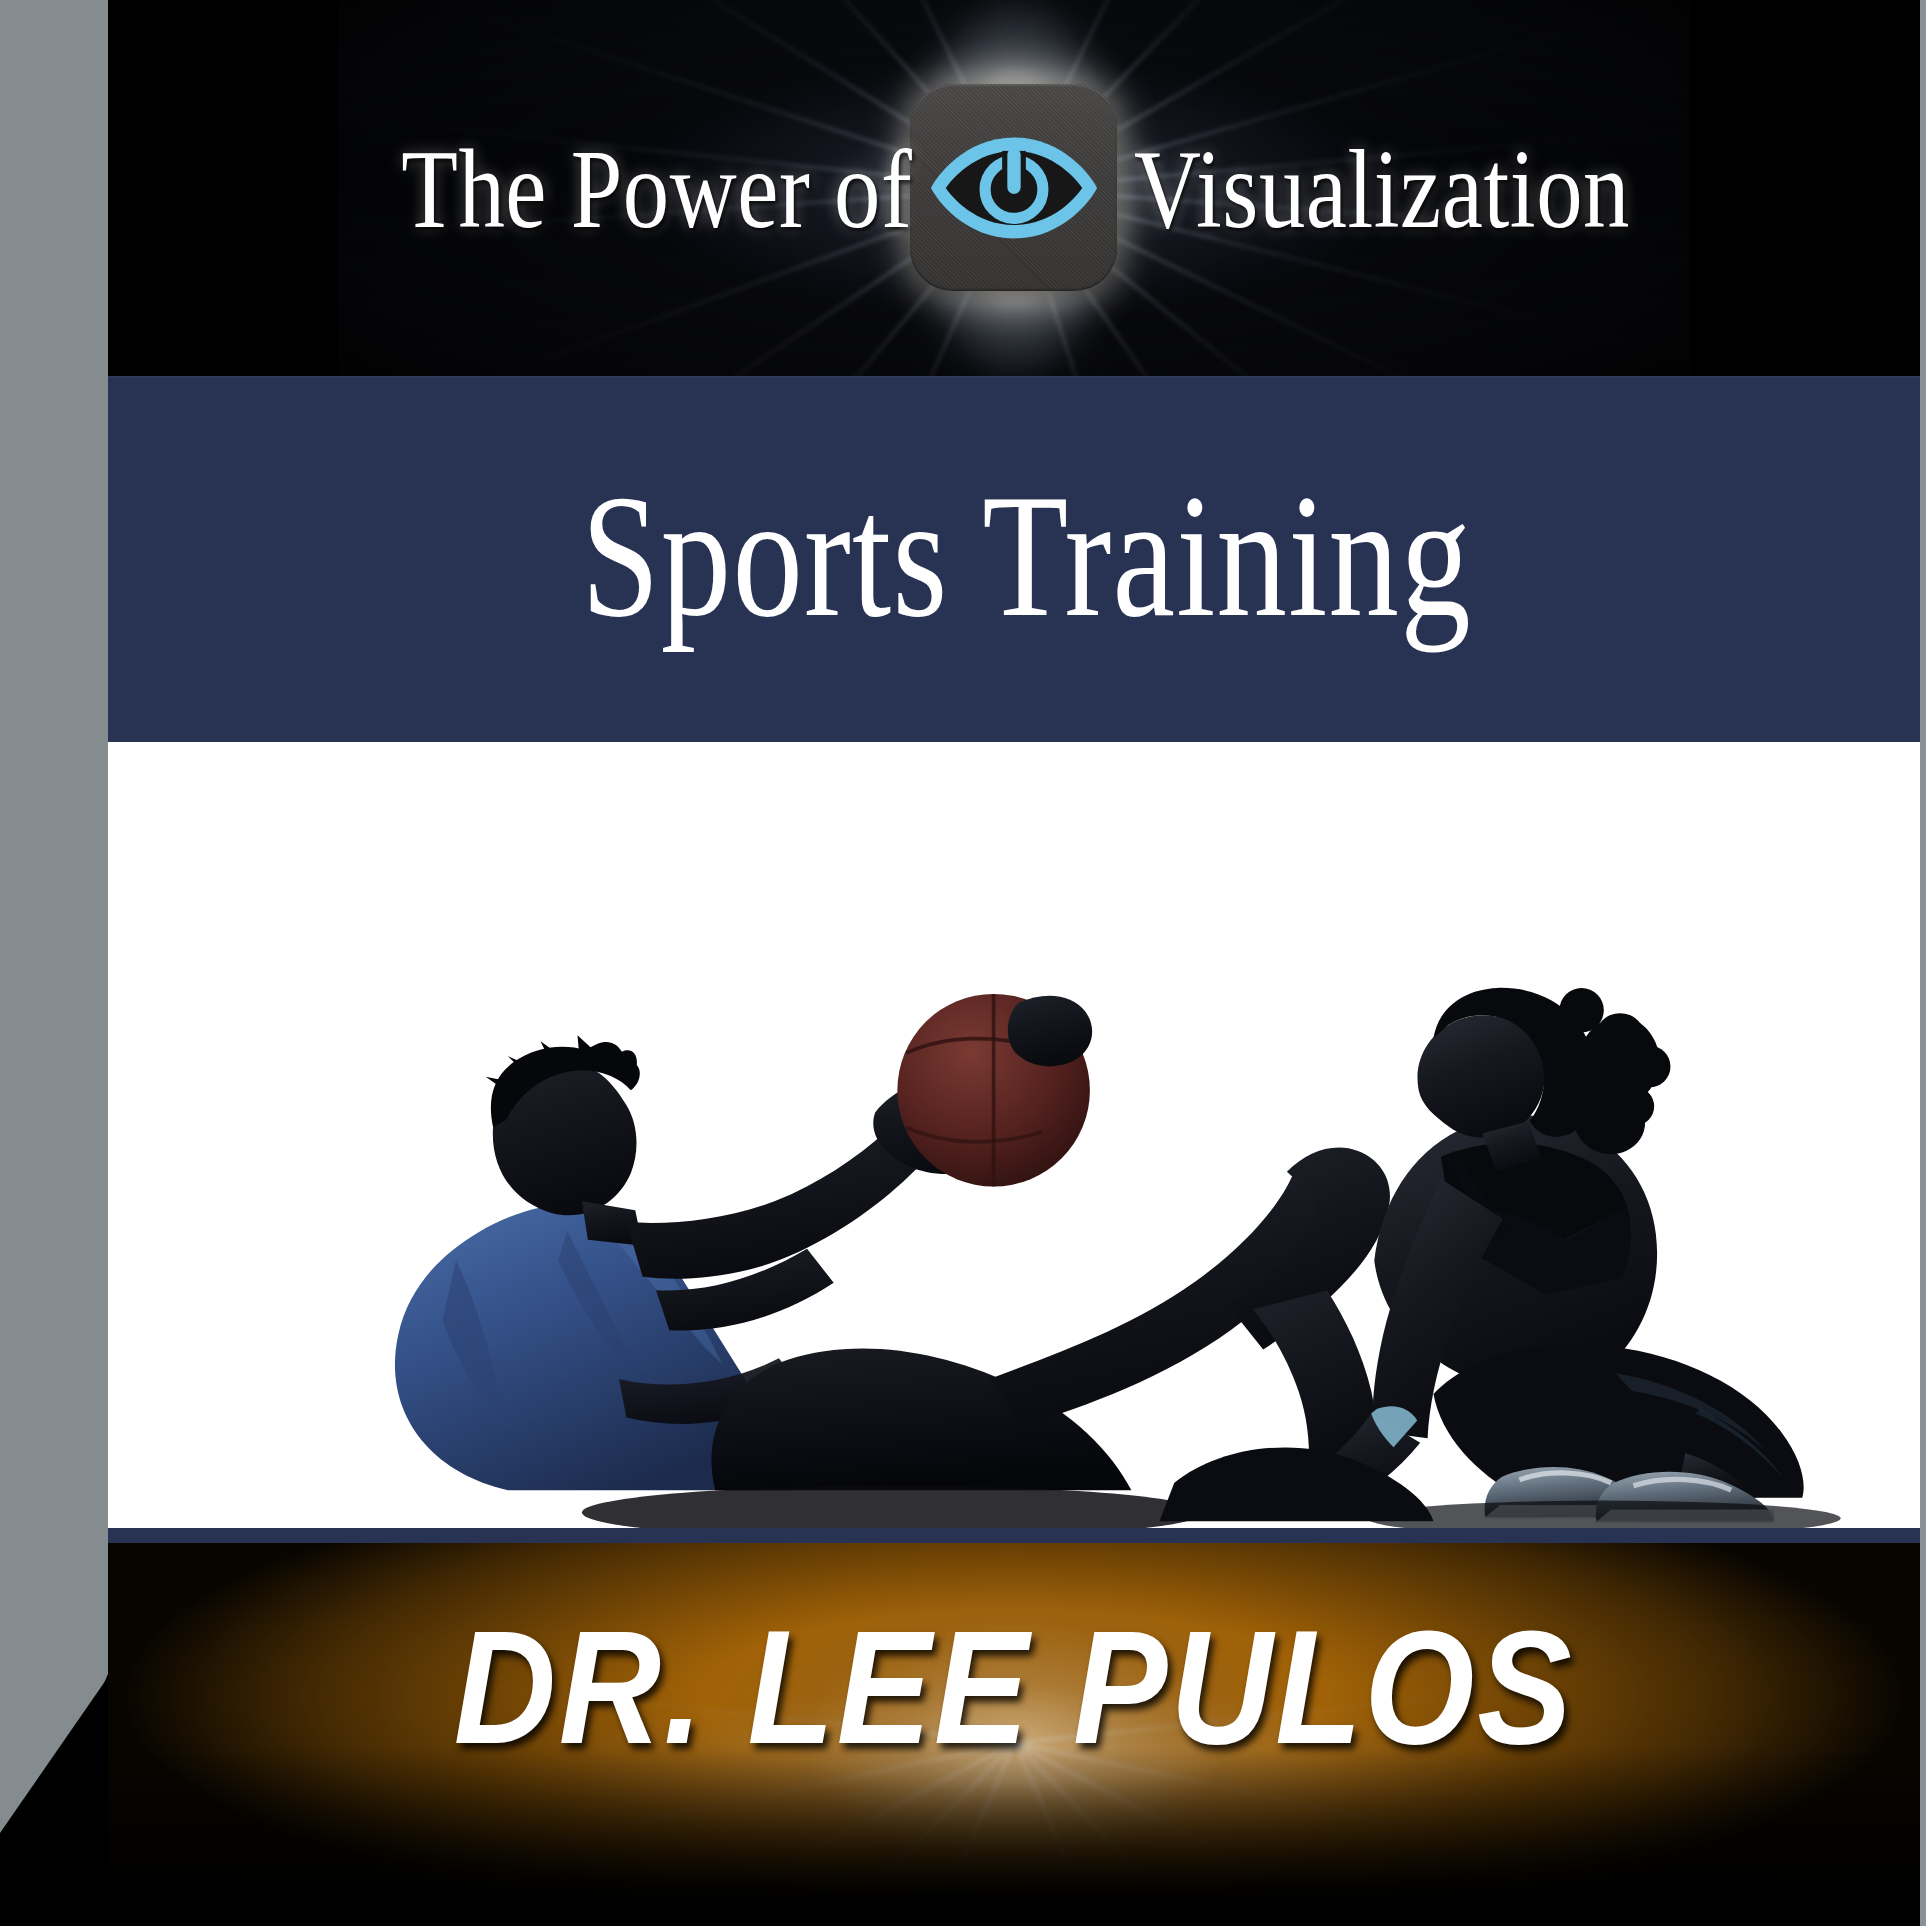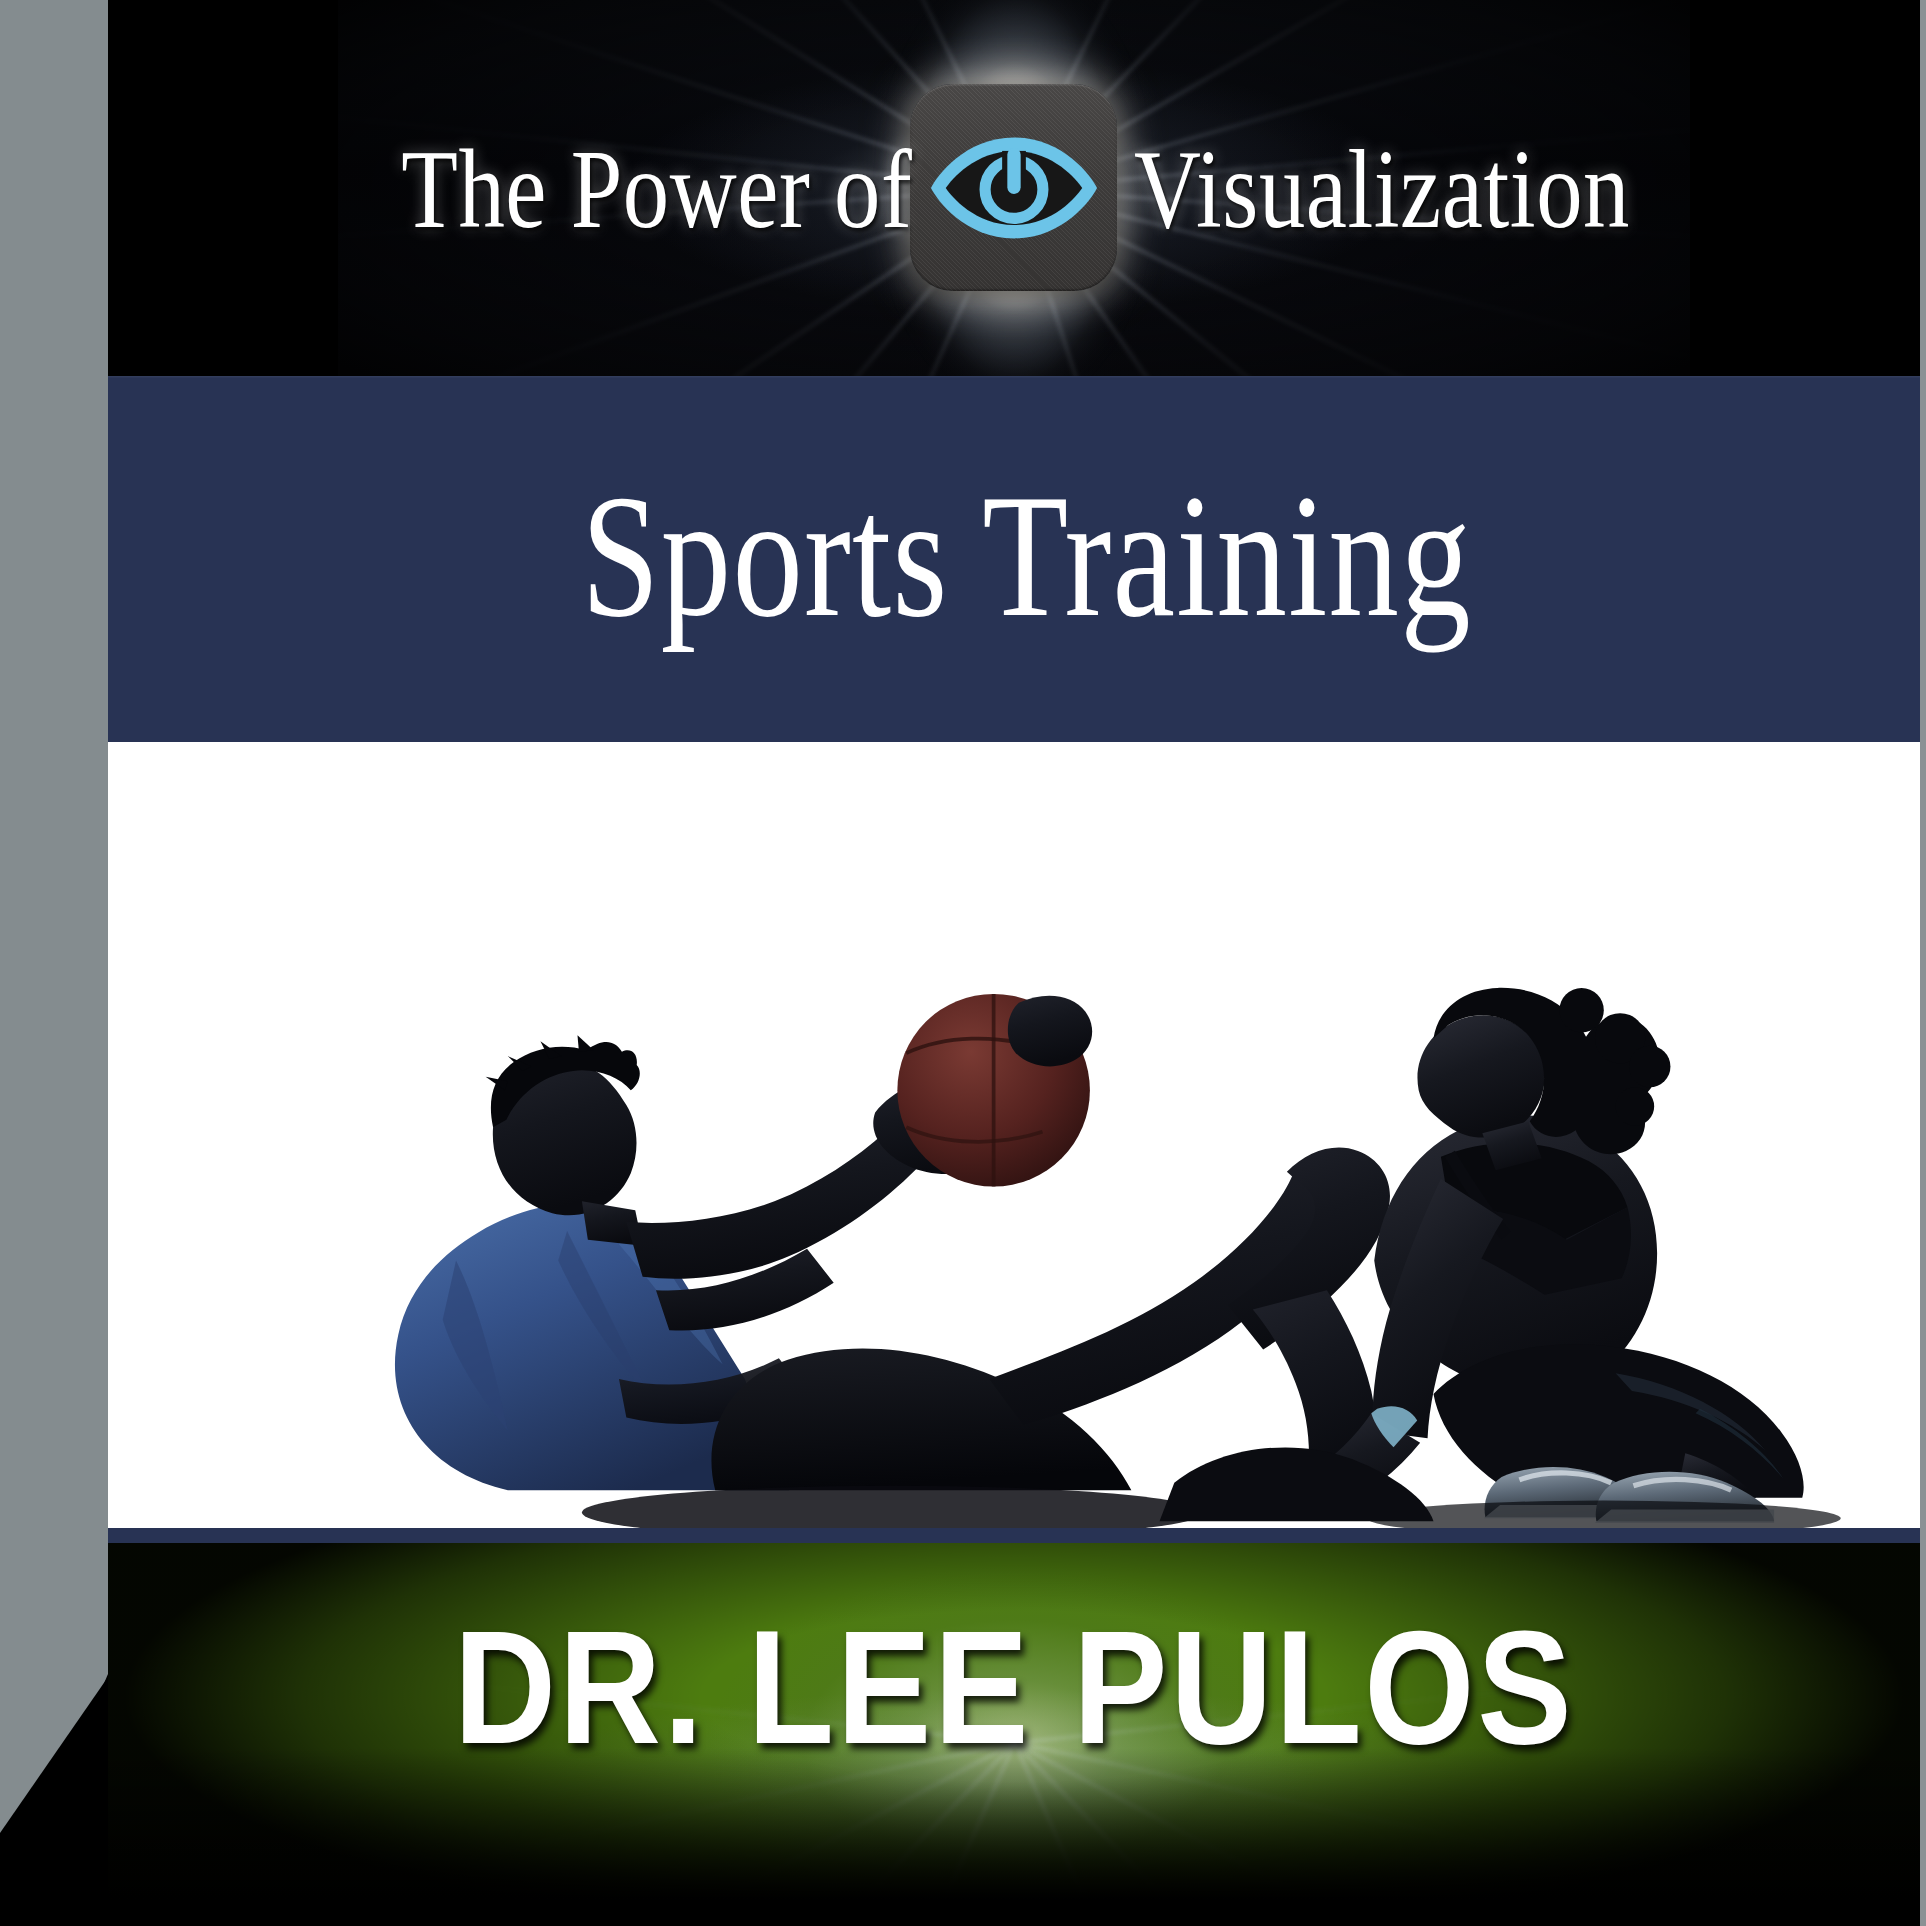--- a/index.html
+++ b/index.html
@@ -209,22 +209,23 @@
     height: 15.6px;
     background: #283354;
   }
 
   
   .footer {
     position: absolute;
     left: 108px; top: 1543px;
     width: 1812px;
     height: 383px;
-    background: #4d7c0f;
+    background: #a16207;
     overflow: hidden;
+    font-style: italic;
   }
   .footer-burst {
     position: absolute;
     left: 148px; top: -104px;
     width: 1518px; height: 489px;
     background:
       radial-gradient(ellipse 385px 222px at 50% 62%,
         rgba(255,250,242,0.42) 0%,
         rgba(205,212,224,0.20) 28%,
         rgba(90,100,118,0.08) 55%,

